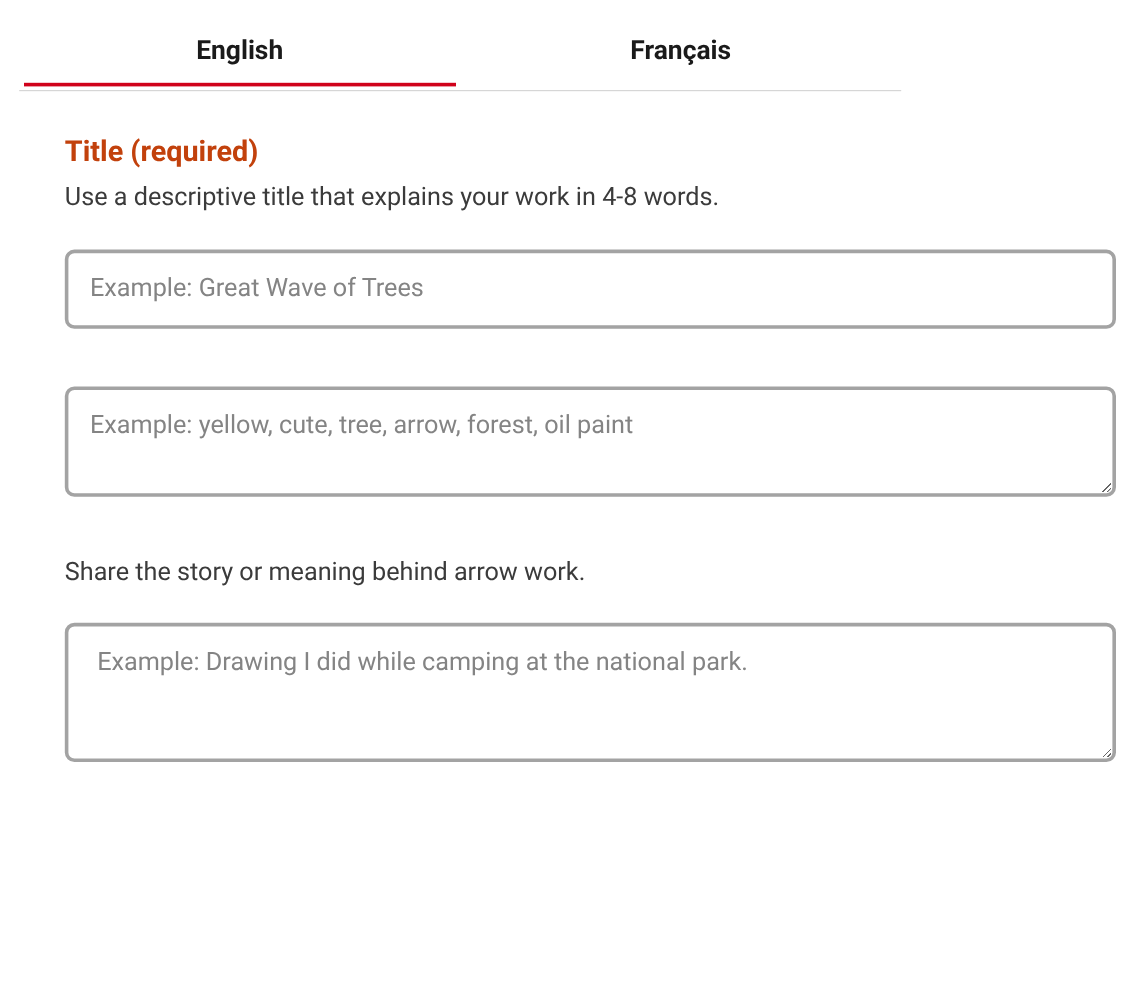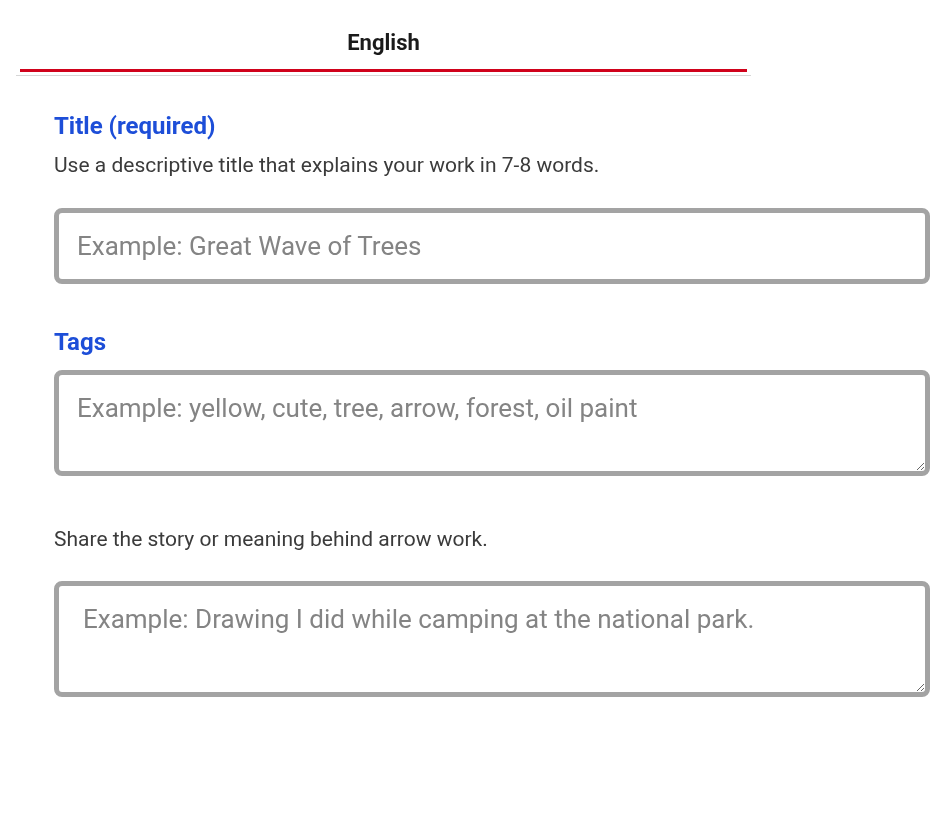--- a/index.html
+++ b/index.html
@@ -45,40 +45,40 @@
     .form-section {
       padding: 28px 34px 0 34px;
       width: 952px;
     }
     .field-group {
       margin-bottom: 40px;
     }
     .field-heading {
       font-size: 24px;
       font-weight: 700;
-      color: #1d4ed8;
+      color: #c2410c;
       margin-bottom: 10px;
     }
     .field-help {
       font-size: 21px;
       color: #3b3b3b;
       line-height: 1.5;
       margin-bottom: 22px;
     }
     .field-help a {
       color: #3b3b3b;
       text-decoration: underline;
       font-weight: 700;
     }
     .text-input, .textarea-input {
       width: 100%;
-      border: 5px solid #a3a3a3;
+      border: 3px solid #a3a3a3;
       border-radius: 8px;
       padding: 18px 18px;
-      font-size: 26px;
+      font-size: 21px;
       font-family: inherit;
       color: #0c4a6e;
     }
     .text-input::placeholder, .textarea-input::placeholder {
       color: #848484;
     }
     .textarea-input {
       resize: both;
       min-height: 92px;
       overflow: auto;
@@ -86,32 +86,32 @@
     .textarea-input.desc {
       min-height: 116px;
       padding-left: 24px;
     }
   </style>
 </head>
 <body>
 
 <div class="tabs">
   <div class="tab active">English</div>
+  <div class="tab">Français</div>
 </div>
 
 <div class="form-section">
 
   <div class="field-group">
     <div class="field-heading">Title (required)</div>
-    <div class="field-help">Use a descriptive title that explains your work in 7-8 words.</div>
+    <div class="field-help">Use a descriptive title that explains your work in 4-8 words.</div>
     <input type="text" class="text-input" placeholder="Example: Great Wave of Trees" style="">
   </div>
 
   <div class="field-group">
-    <div class="field-heading">Tags</div>
     <textarea class="textarea-input" placeholder="Example: yellow, cute, tree, arrow, forest, oil paint" style=""></textarea>
   </div>
 
   <div class="field-group">
     <div class="field-help">Share the story or meaning behind arrow work.</div>
     <textarea class="textarea-input desc" placeholder="Example: Drawing I did while camping at the national park." style=""></textarea>
   </div>
 
 </div>
 

